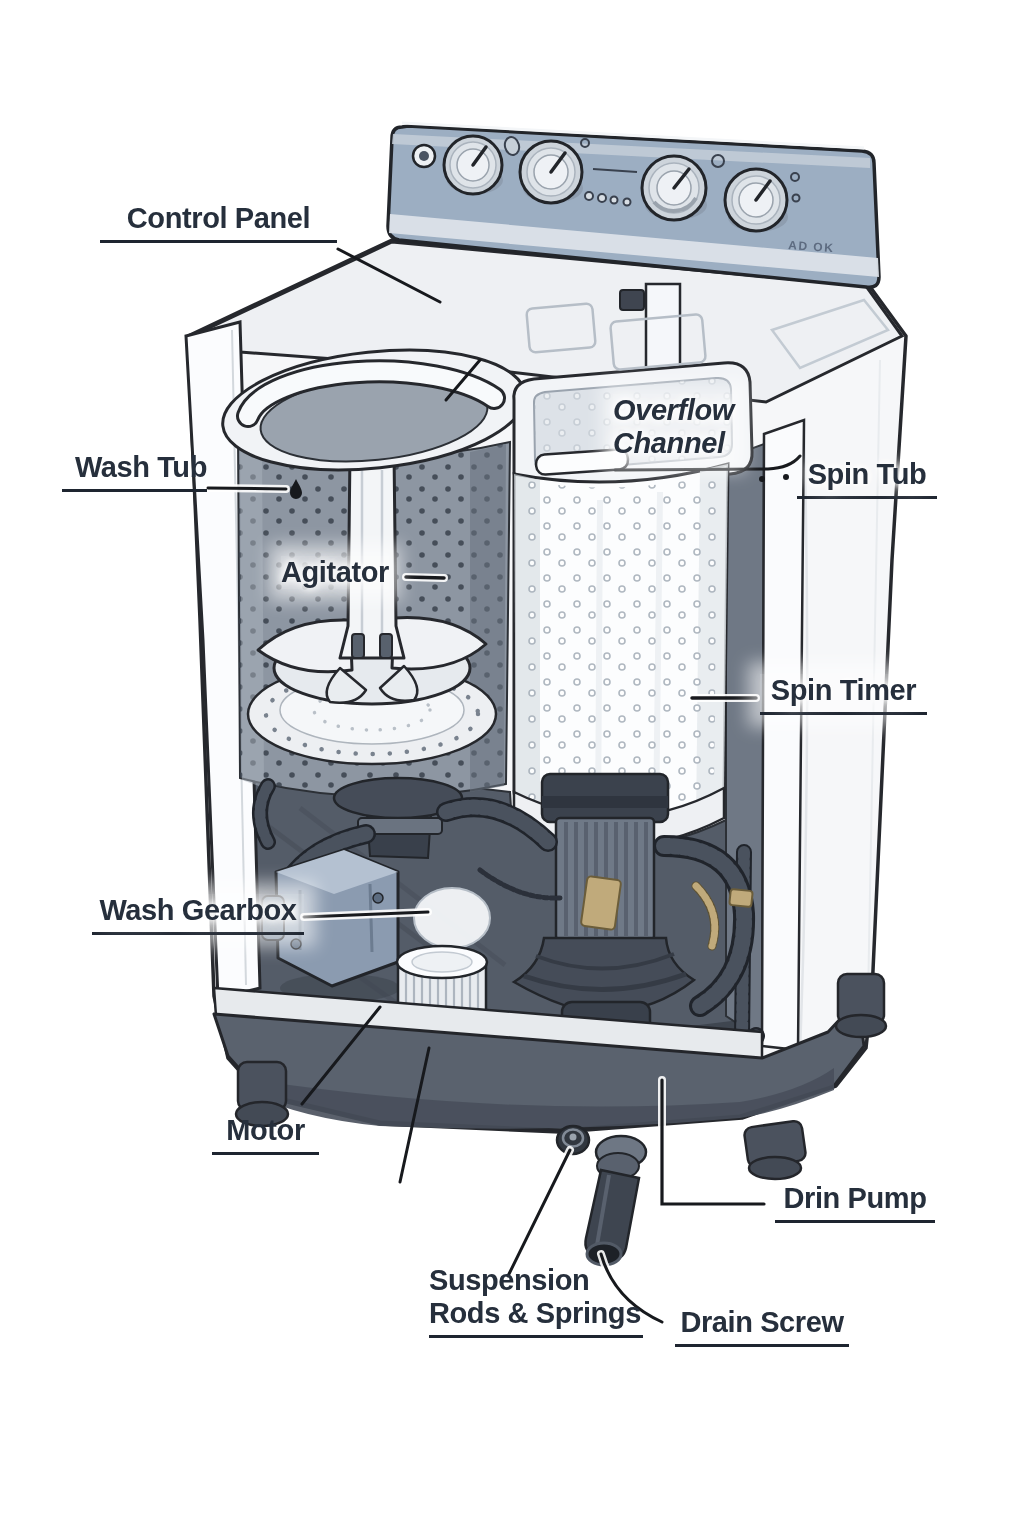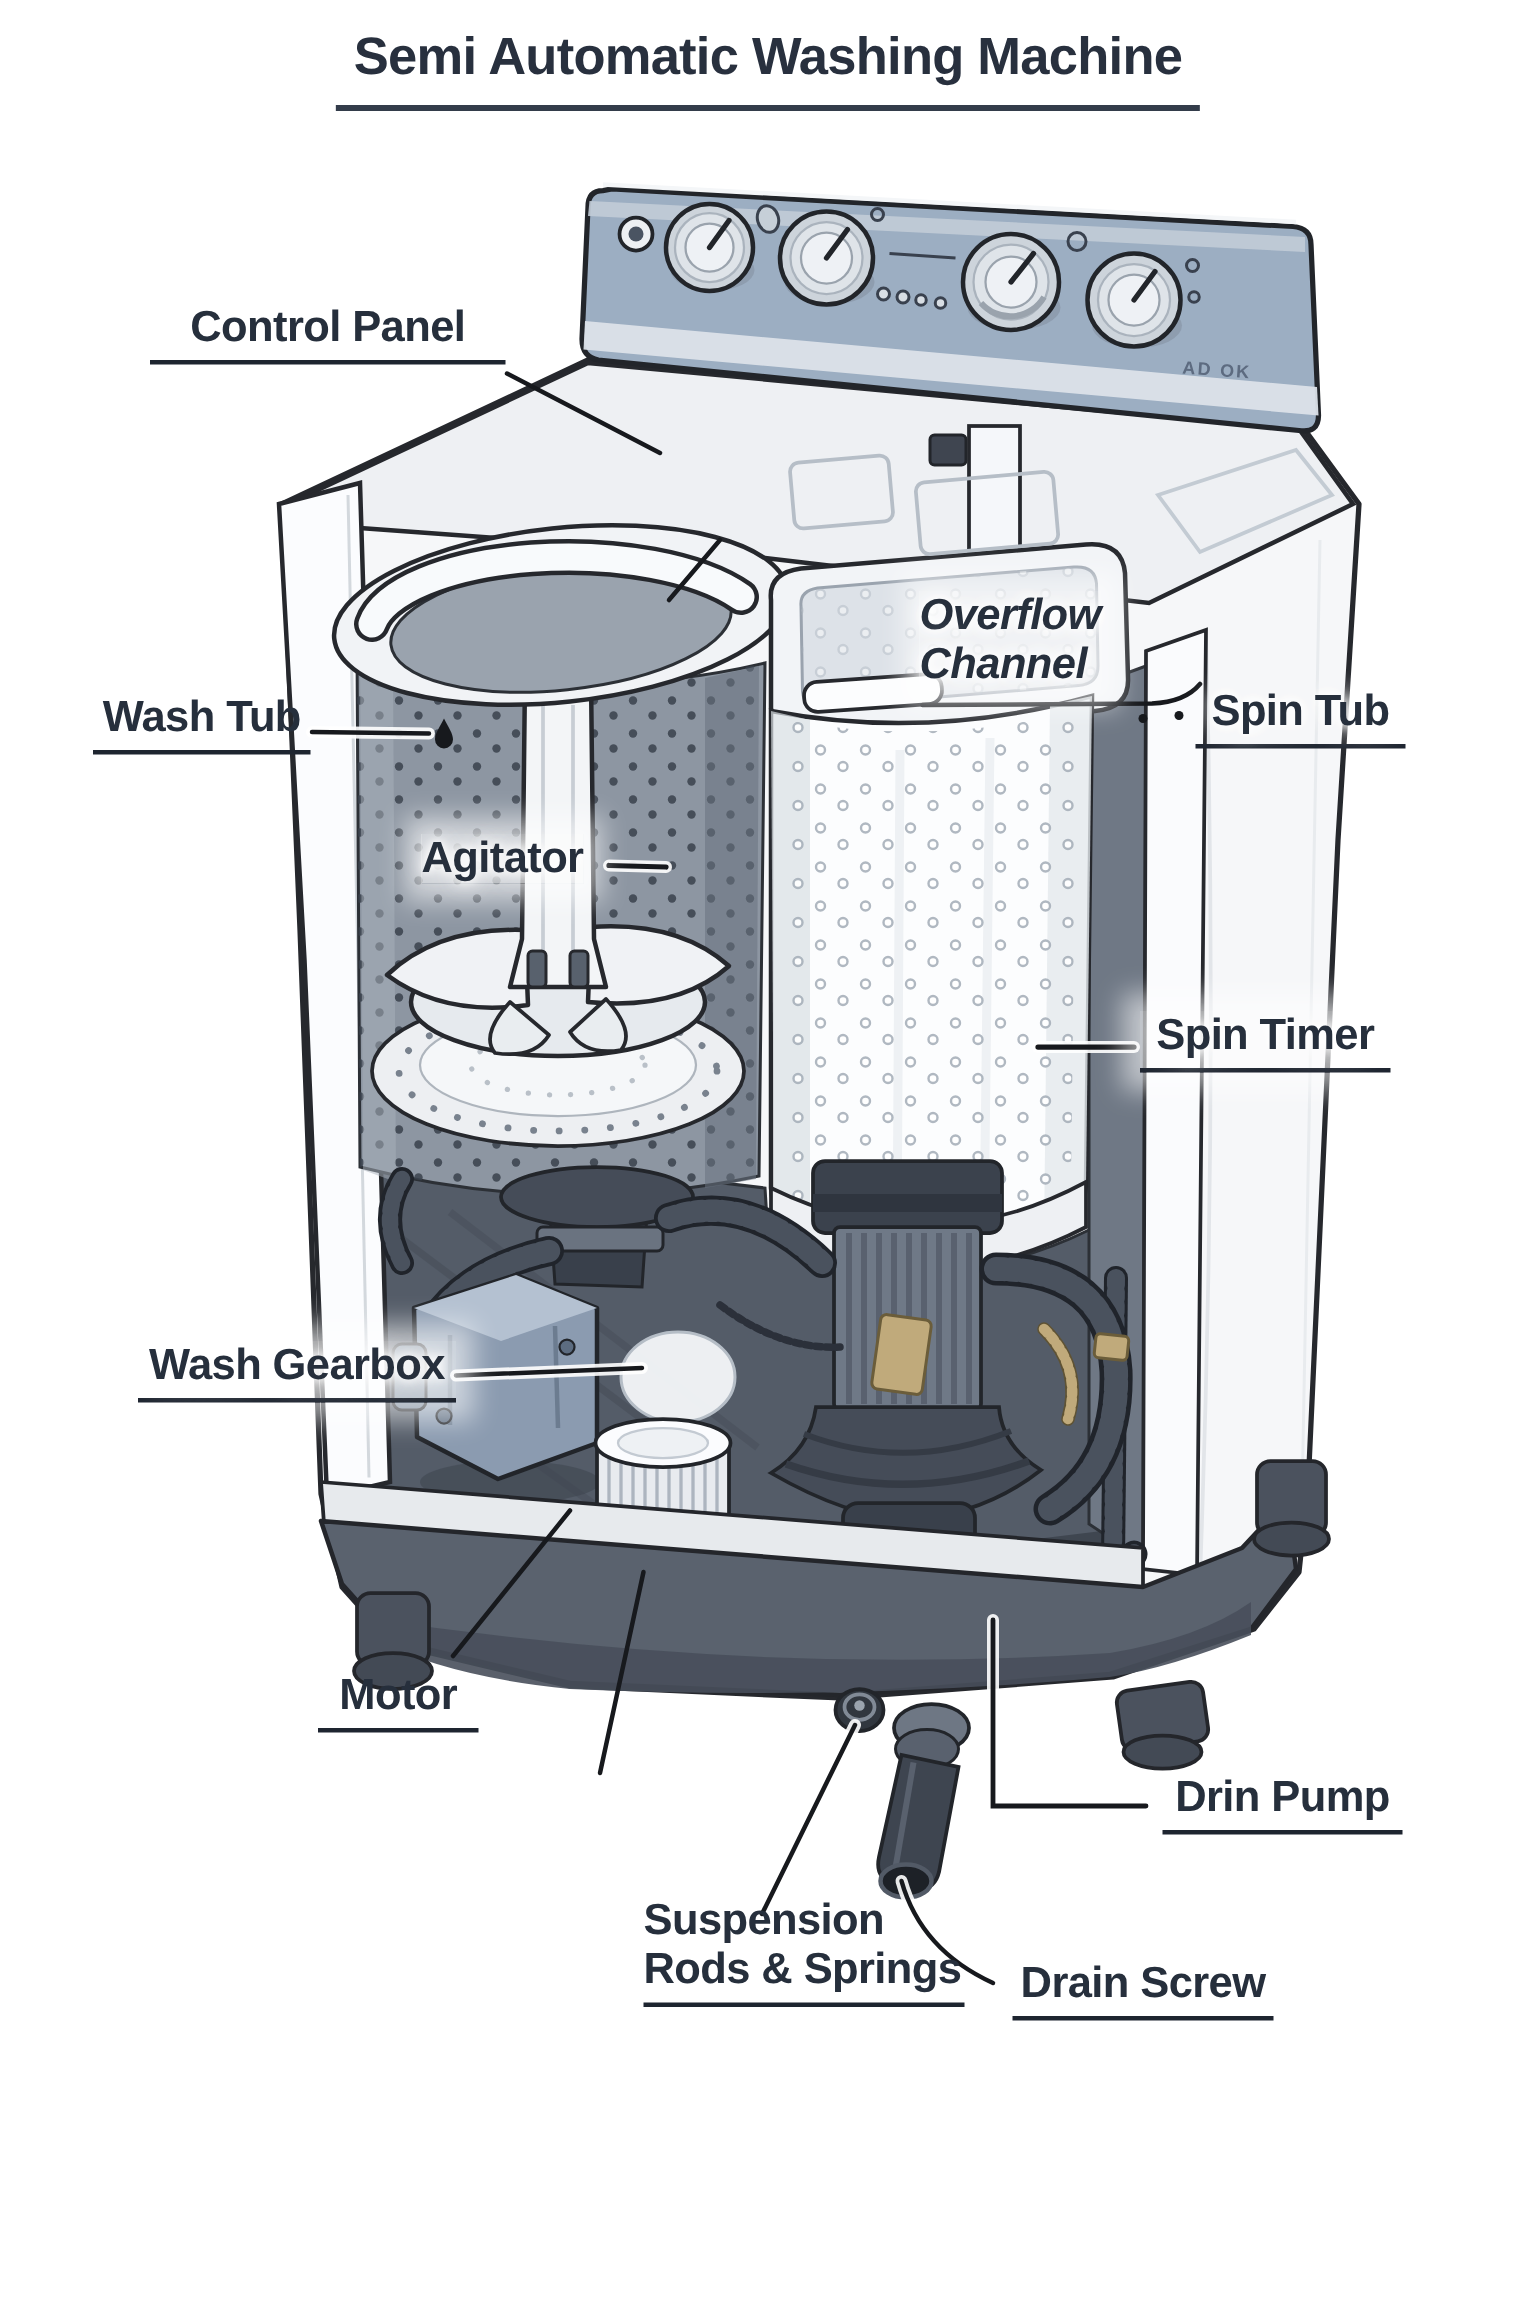--- a/index.html
+++ b/index.html
@@ -16,21 +16,21 @@
   .lbl{
     position:absolute;font-weight:bold;font-size:29px;color:#262f3c;
     letter-spacing:-0.4px;line-height:1.14;white-space:nowrap;
   }
   .ul{border-bottom:3px solid #1e2530;padding-bottom:5px;}
   .glow{text-shadow:0 0 6px #fff,0 0 10px #fff,0 0 16px #fff,0 0 22px #fff;}
   .band{background:rgba(255,255,255,0.55);box-shadow:0 0 16px 12px rgba(255,255,255,0.55);}
   #lbl-control-panel{left:100px;top:202px;width:237px;text-align:center;}
   #lbl-detergent{left:390px;top:330px;text-align:left;}
   #lbl-overflow{left:613px;top:394px;text-align:left;font-style:italic;}
-  #lbl-wash-tub{left:62px;top:462px;width:145px;text-align:center;}
+  #lbl-wash-tub{left:62px;top:451px;width:145px;text-align:right;}
   #lbl-spin-tub{left:797px;top:458px;width:140px;text-align:center;}
   #lbl-agitator{left:281px;top:556px;}
   #lbl-spin-timer{left:760px;top:674px;width:167px;text-align:center;}
   #lbl-wash-gearbox{left:92px;top:894px;width:212px;text-align:center;}
   #lbl-motor{left:212px;top:1114px;width:107px;text-align:center;}
   #lbl-drain-filter{left:344px;top:1179px;width:172px;text-align:center;}
   #lbl-drin-pump{left:775px;top:1182px;width:160px;text-align:center;}
   #lbl-suspension{left:403px;top:1264px;margin-left:26px;}
   #lbl-suspension .l2{display:inline-block;border-bottom:3px solid #1e2530;padding-bottom:5px;min-width:214px;}
   #lbl-drain-screw{left:675px;top:1306px;width:174px;text-align:center;}
@@ -305,21 +305,20 @@
     <path d="M 570,1150 L 508,1276"></path>
     <path d="M 601,1254 Q 614,1300 662,1322"></path>
   </g>
   <g fill="#17191d">
     <circle cx="762" cy="479" r="3"></circle>
     <circle cx="786" cy="477" r="3"></circle>
     <path d="M 296,479 C 299,485 302,489 302,493 A 6,6 0 1 1 290,493 C 290,489 293,485 296,479 Z"></path>
   </g>
 </svg>
 
-  <div class="page-title">Semi Automatic Washing Machine</div>
 
   <div class="lbl ul" id="lbl-control-panel">
     <span>Control Panel</span>
   </div>
 
 
   <div class="lbl glow band" id="lbl-overflow">
     <span style="display:block">Overflow</span>
     <span style="display:block">Channel</span>
   </div>

